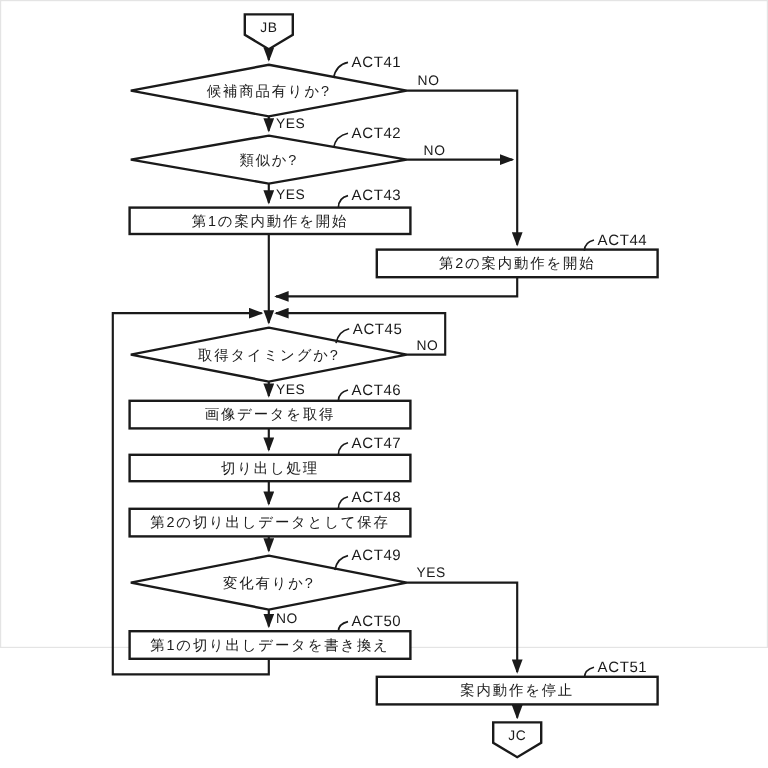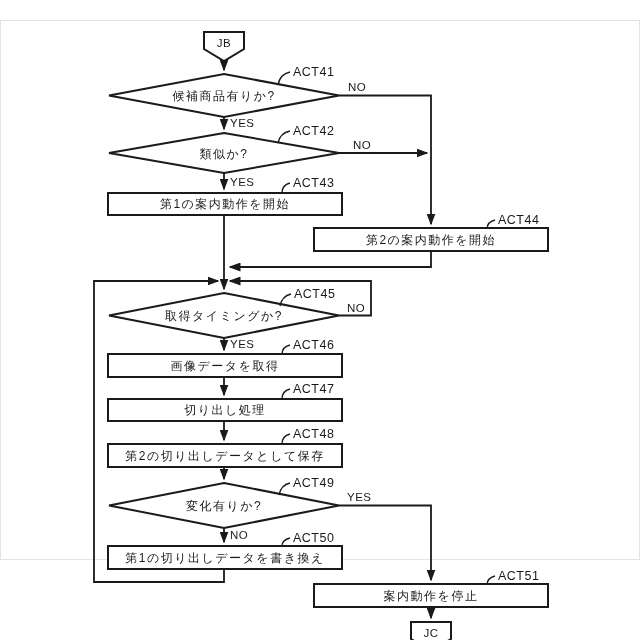--- a/index.html
+++ b/index.html
@@ -10,21 +10,20 @@
     height: 640px;
     overflow: hidden;
   }
   .page {
     width: 640px;
     height: 540px;
     background: #ffffff;
     box-sizing: border-box;
     border: 1px solid #e4e4e4;
     font-family: "Liberation Sans", sans-serif;
-    margin-top: 20px;
   }
   svg { display: block; }
   .shape {
     fill: #ffffff;
     stroke: #1a1a1a;
     stroke-width: 2;
   }
   .edge {
     fill: none;
     stroke: #1a1a1a;

